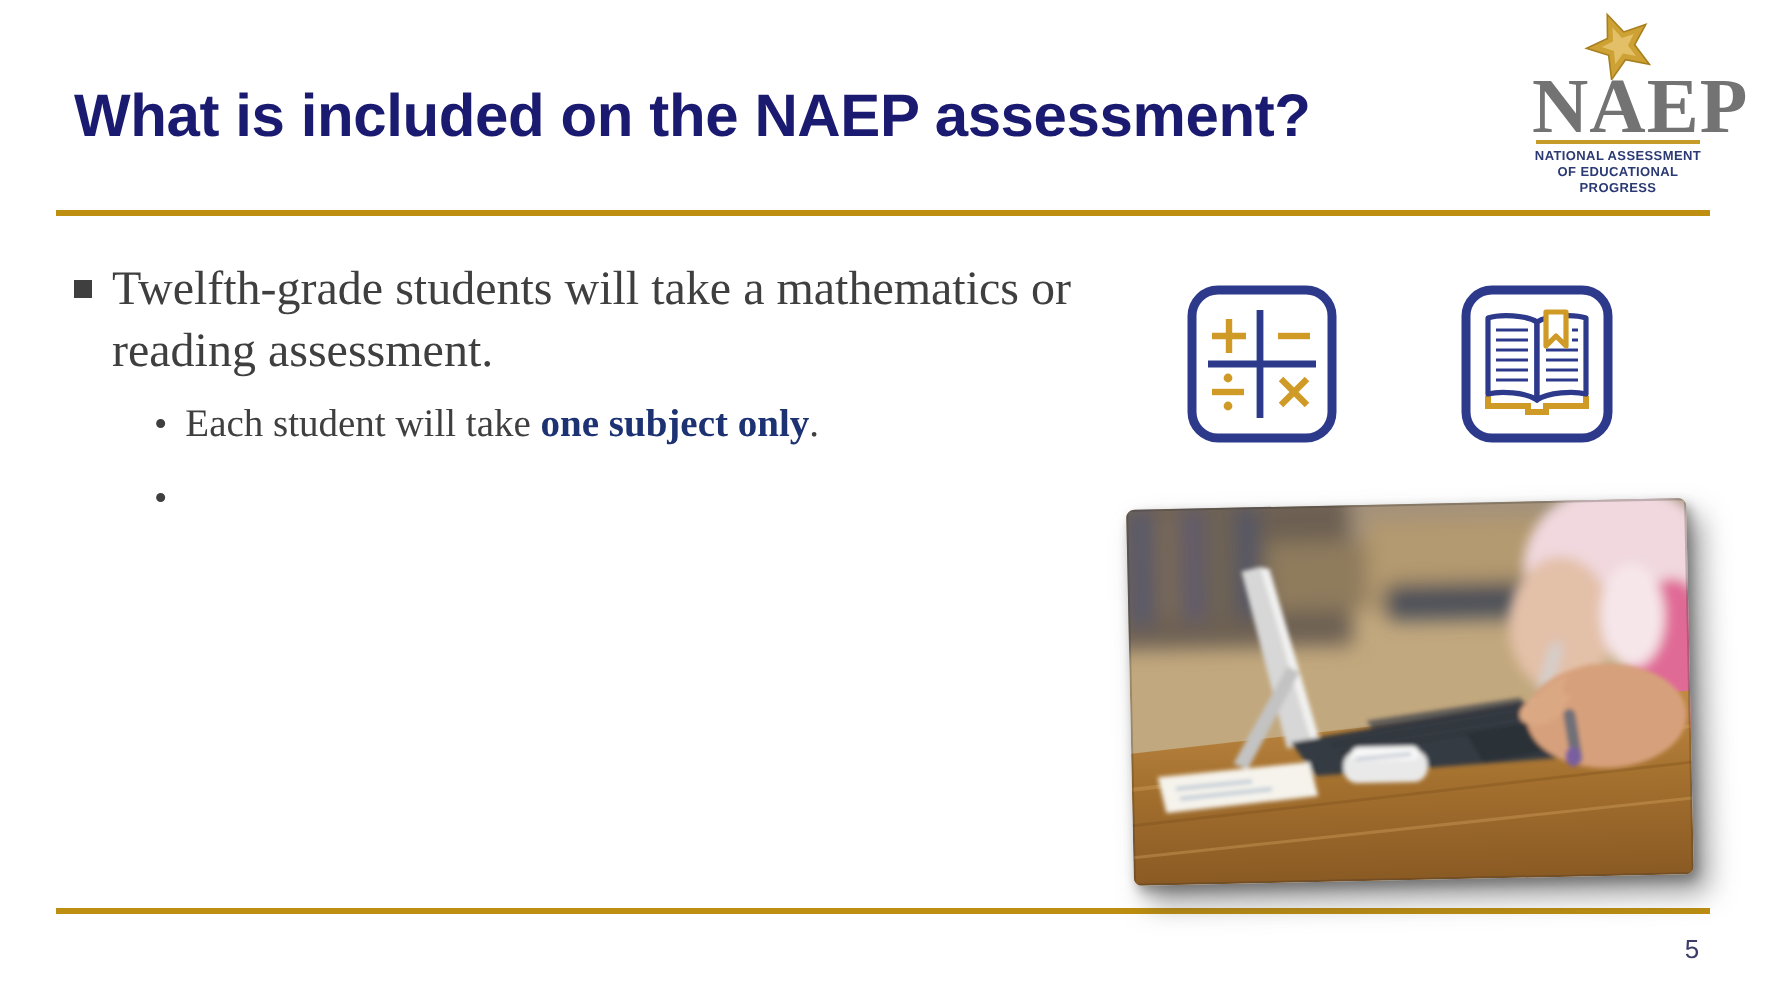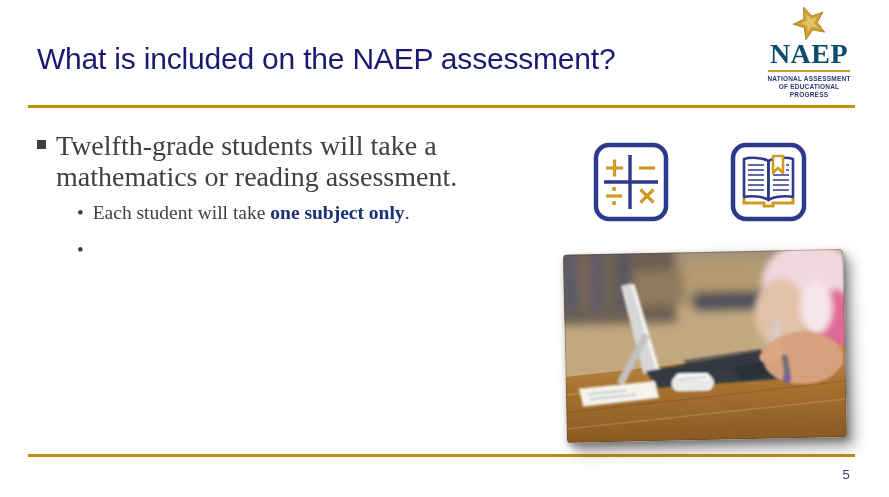--- a/index.html
+++ b/index.html
@@ -7,47 +7,47 @@
     position:relative;
     width:889px;height:497px;
     background:#ffffff;
     overflow:hidden;
     font-family:"Liberation Sans",sans-serif;
   }
   
   .title{
     position:absolute;left:37px;top:42px;width:730px;
     font-family:"Liberation Sans",sans-serif;
-    font-size:30px;font-weight:400;letter-spacing:-0.2px;
+    font-size:30px;font-weight:700;letter-spacing:-0.2px;
     color:#1a1a70;
   }
   
   .logo{position:absolute;left:766px;top:4px;width:86px;text-align:center;}
   .logo-star{display:block;margin:0 auto;height:36px;width:56px;}
   .logo-acronym{
     font-family:"Liberation Serif",serif;
-    font-size:28px;font-weight:600;color:#0c4a6e;letter-spacing:0.5px;line-height:28px;
+    font-size:39px;font-weight:600;color:#737373;letter-spacing:0.5px;line-height:28px;
   }
   .logo-rule{height:2px;background:#c79b27;margin:2px 2px 3px 2px;}
   .logo-sub{font-size:6.5px;font-weight:700;color:#2c3a74;line-height:8px;letter-spacing:0.2px;}
   
   .rule{position:absolute;left:28px;width:827px;height:3px;background:#bd8e10;}
   .rule-top{top:105px;}
   .rule-bottom{top:454px;}
   
   .content{
     position:absolute;left:37px;top:130px;width:525px;
     font-family:"Liberation Serif",serif;color:#3f3f3f;
   }
   .bullet{display:flex;margin-bottom:9px;}
   .bullet .sq{
     flex:0 0 auto;width:9px;height:9px;background:#3f3f3f;
     margin:10px 10px 0 0;
   }
-  .bullet .btext{font-size:28px;line-height:31px;max-width:500px;}
+  .bullet .btext{font-size:24px;line-height:31px;max-width:500px;}
   .sub{display:flex;margin:0 0 13px 40px;}
   .sub .dot{flex:0 0 auto;font-size:19px;line-height:24px;margin-right:9px;color:#3f3f3f;}
   .sub .stext{font-size:19.5px;line-height:24px;max-width:398px;}
   .navy-bold{color:#1c3272;font-weight:700;}
   
   .icons{position:absolute;left:593px;top:142px;display:flex;gap:61px;}
   .icons svg{display:block;}
   
   .photo{
     position:absolute;left:565px;top:252px;width:280px;height:188px;

